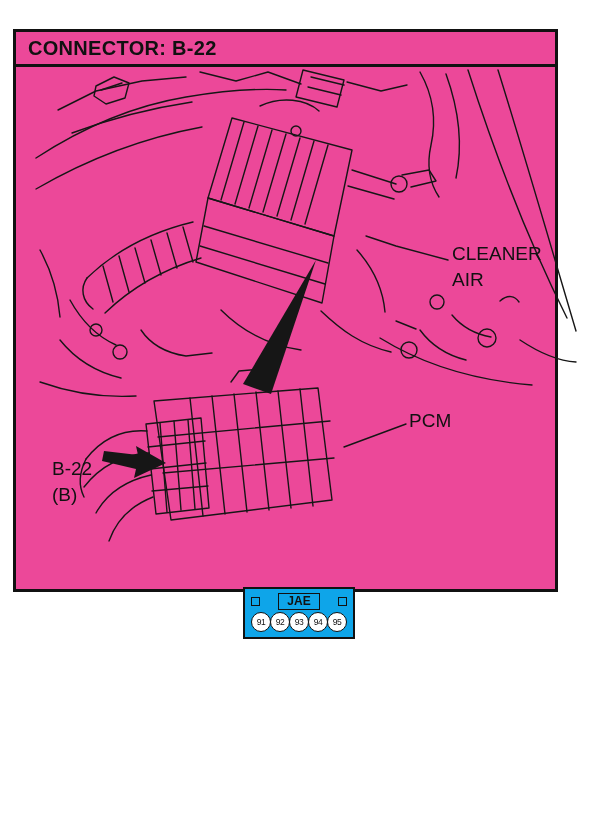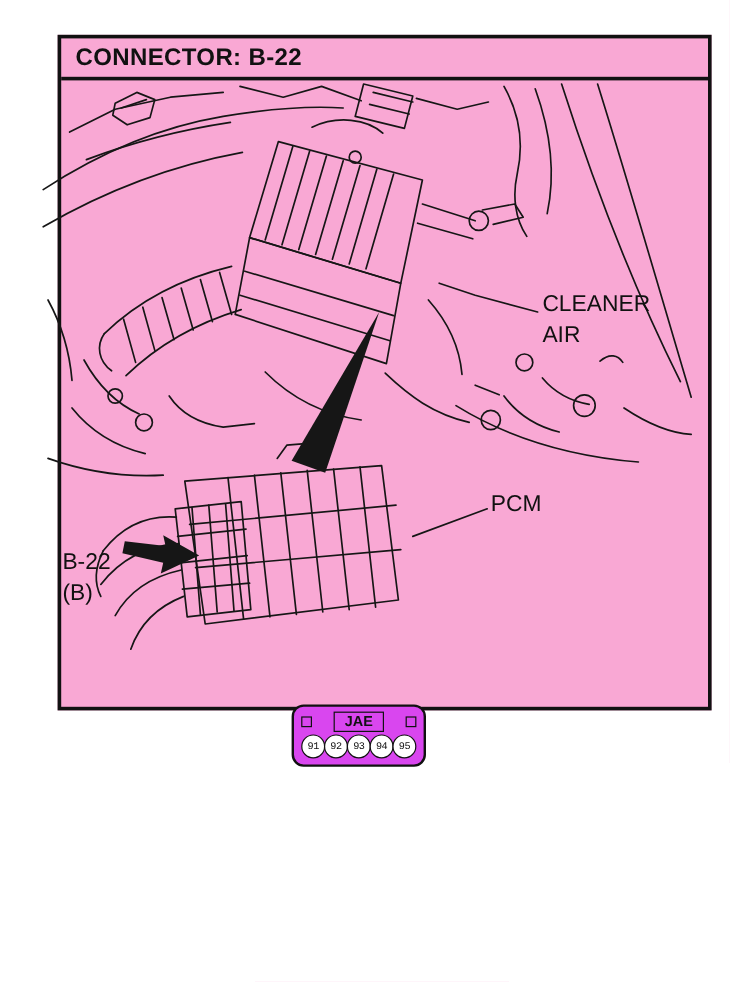--- a/index.html
+++ b/index.html
@@ -2,49 +2,49 @@
 <html><head>
 <meta charset="utf-8">
 <style>
   * { margin:0; padding:0; box-sizing:border-box; }
   html,body { background:#fff; }
   .page {
     position:relative; width:608px; height:818px; background:#fff;
     font-family:"Liberation Sans", sans-serif; color:#111; overflow:hidden;
   }
   .frame {
-    position:absolute; left:48px; top:29px; width:545px; height:563px;
-    border:3px solid #111; z-index:1; background:#f9a8d4;
+    position:absolute; left:13px; top:29px; width:545px; height:563px;
+    border:3px solid #111; z-index:1; background:#ec4899;
   }
   .title-row {
     position:absolute; left:0; top:0; width:100%; height:35px;
     border-bottom:3px solid #111; display:flex; align-items:center;
     padding-left:12px;
   }
   .title { font-size:20px; font-weight:bold; letter-spacing:0.3px; }
   .art { position:absolute; left:0; top:0; z-index:2; }
   .label { position:absolute; z-index:3; font-size:19px; line-height:1.35; background:transparent; }
   .label-air { left:452px; top:241px; }
   .label-pcm { left:409px; top:408px; }
   .label-b22 { left:52px; top:434px;margin-top:22px; }
   .pinout {
     position:absolute; left:243px; top:587px; width:112px; z-index:3;
-    border:2.5px solid #111; border-radius:10px; background:#d946ef;
+    border:2.5px solid #111; border-radius:0; background:#0ea5e9;
     padding:4px 2px 5px;
   }
   .pin-header {
     display:flex; align-items:center; justify-content:space-between;
     padding:0 4px; margin-bottom:2px;
   }
   .key-square { width:9px; height:9px; border:1.5px solid #111; display:inline-block; }
   .jae-box {
     border:1.5px solid #111; font-size:12px; font-weight:bold;
     padding:0 8px; line-height:15px; display:inline-block;
   }
-  .pin-rows { display:block;font-family:Liberation Mono, monospace; }
+  .pin-rows { display:block; }
   .pin-row { display:flex; justify-content:center; margin-top:-2px; }
   .pin-row:first-child { margin-top:0; }
   .pin {
     width:20px; height:20px; border:1.6px solid #111; border-radius:50%;
     display:flex; align-items:center; justify-content:center;
     font-size:8.5px; letter-spacing:-0.4px; background:#fff;
     flex:0 0 auto; margin:0 -0.5px;
   }
   .figure-code {
     position:absolute; right:38px; top:766px; z-index:3;

